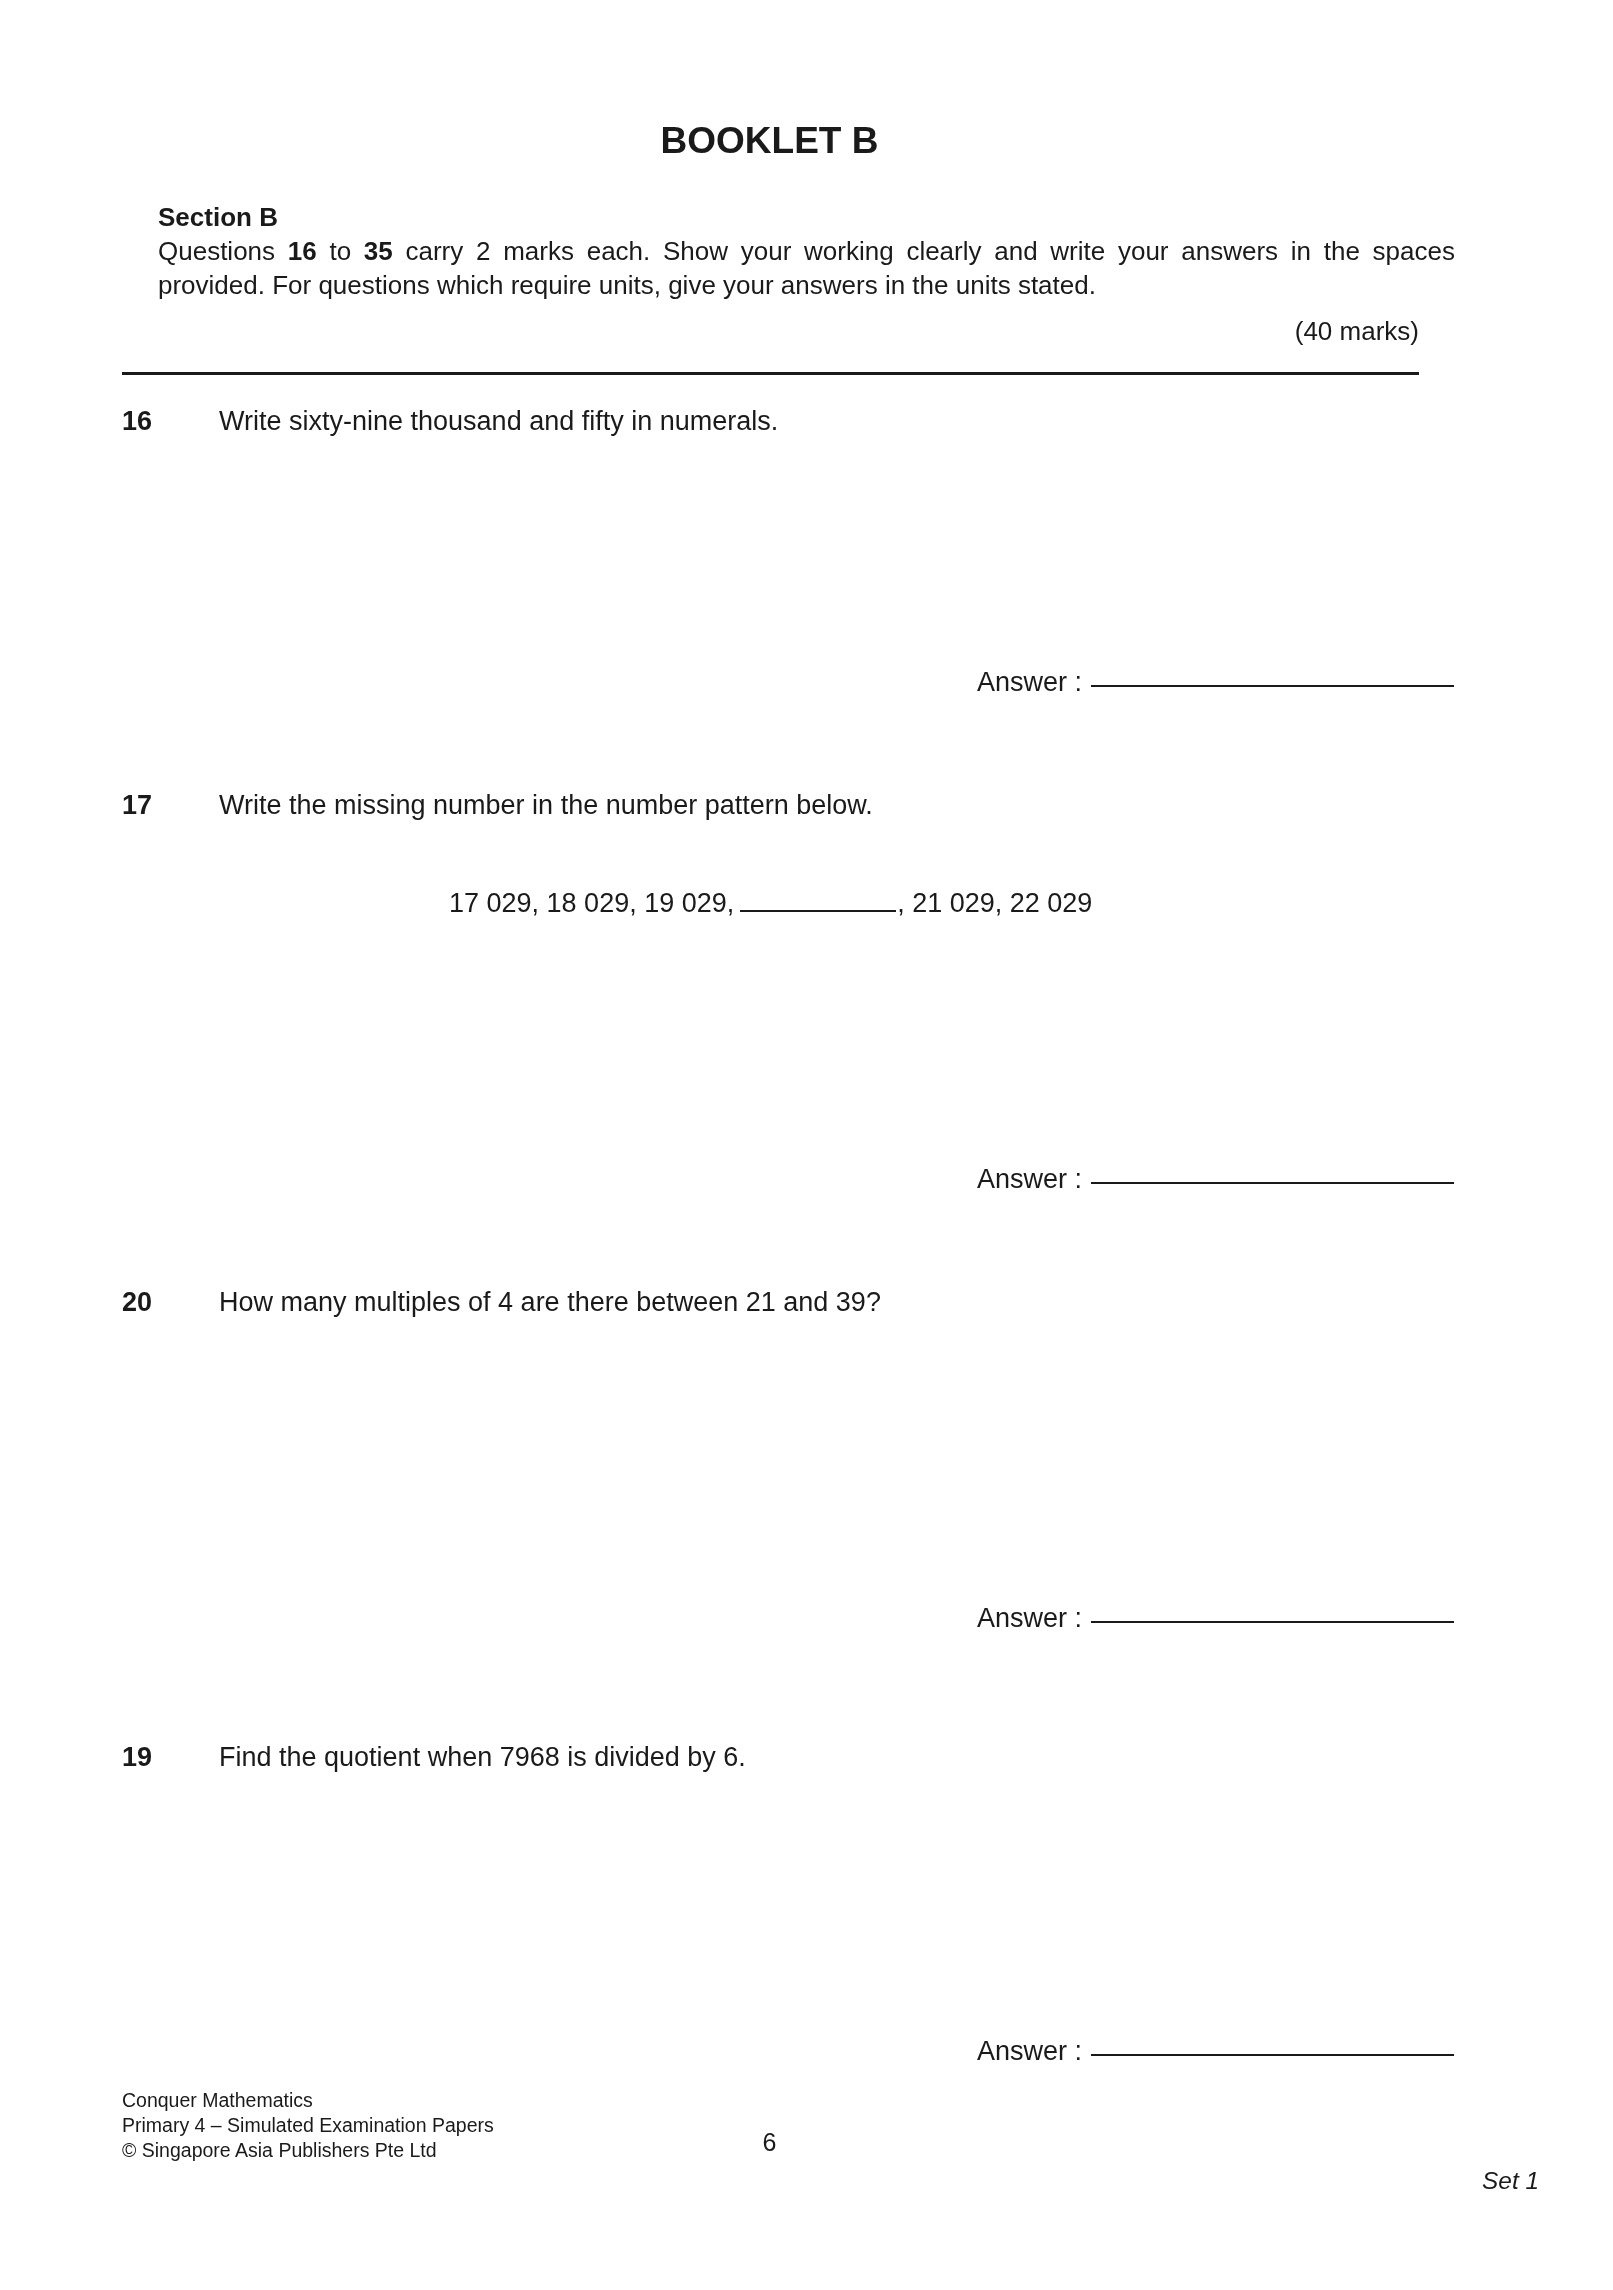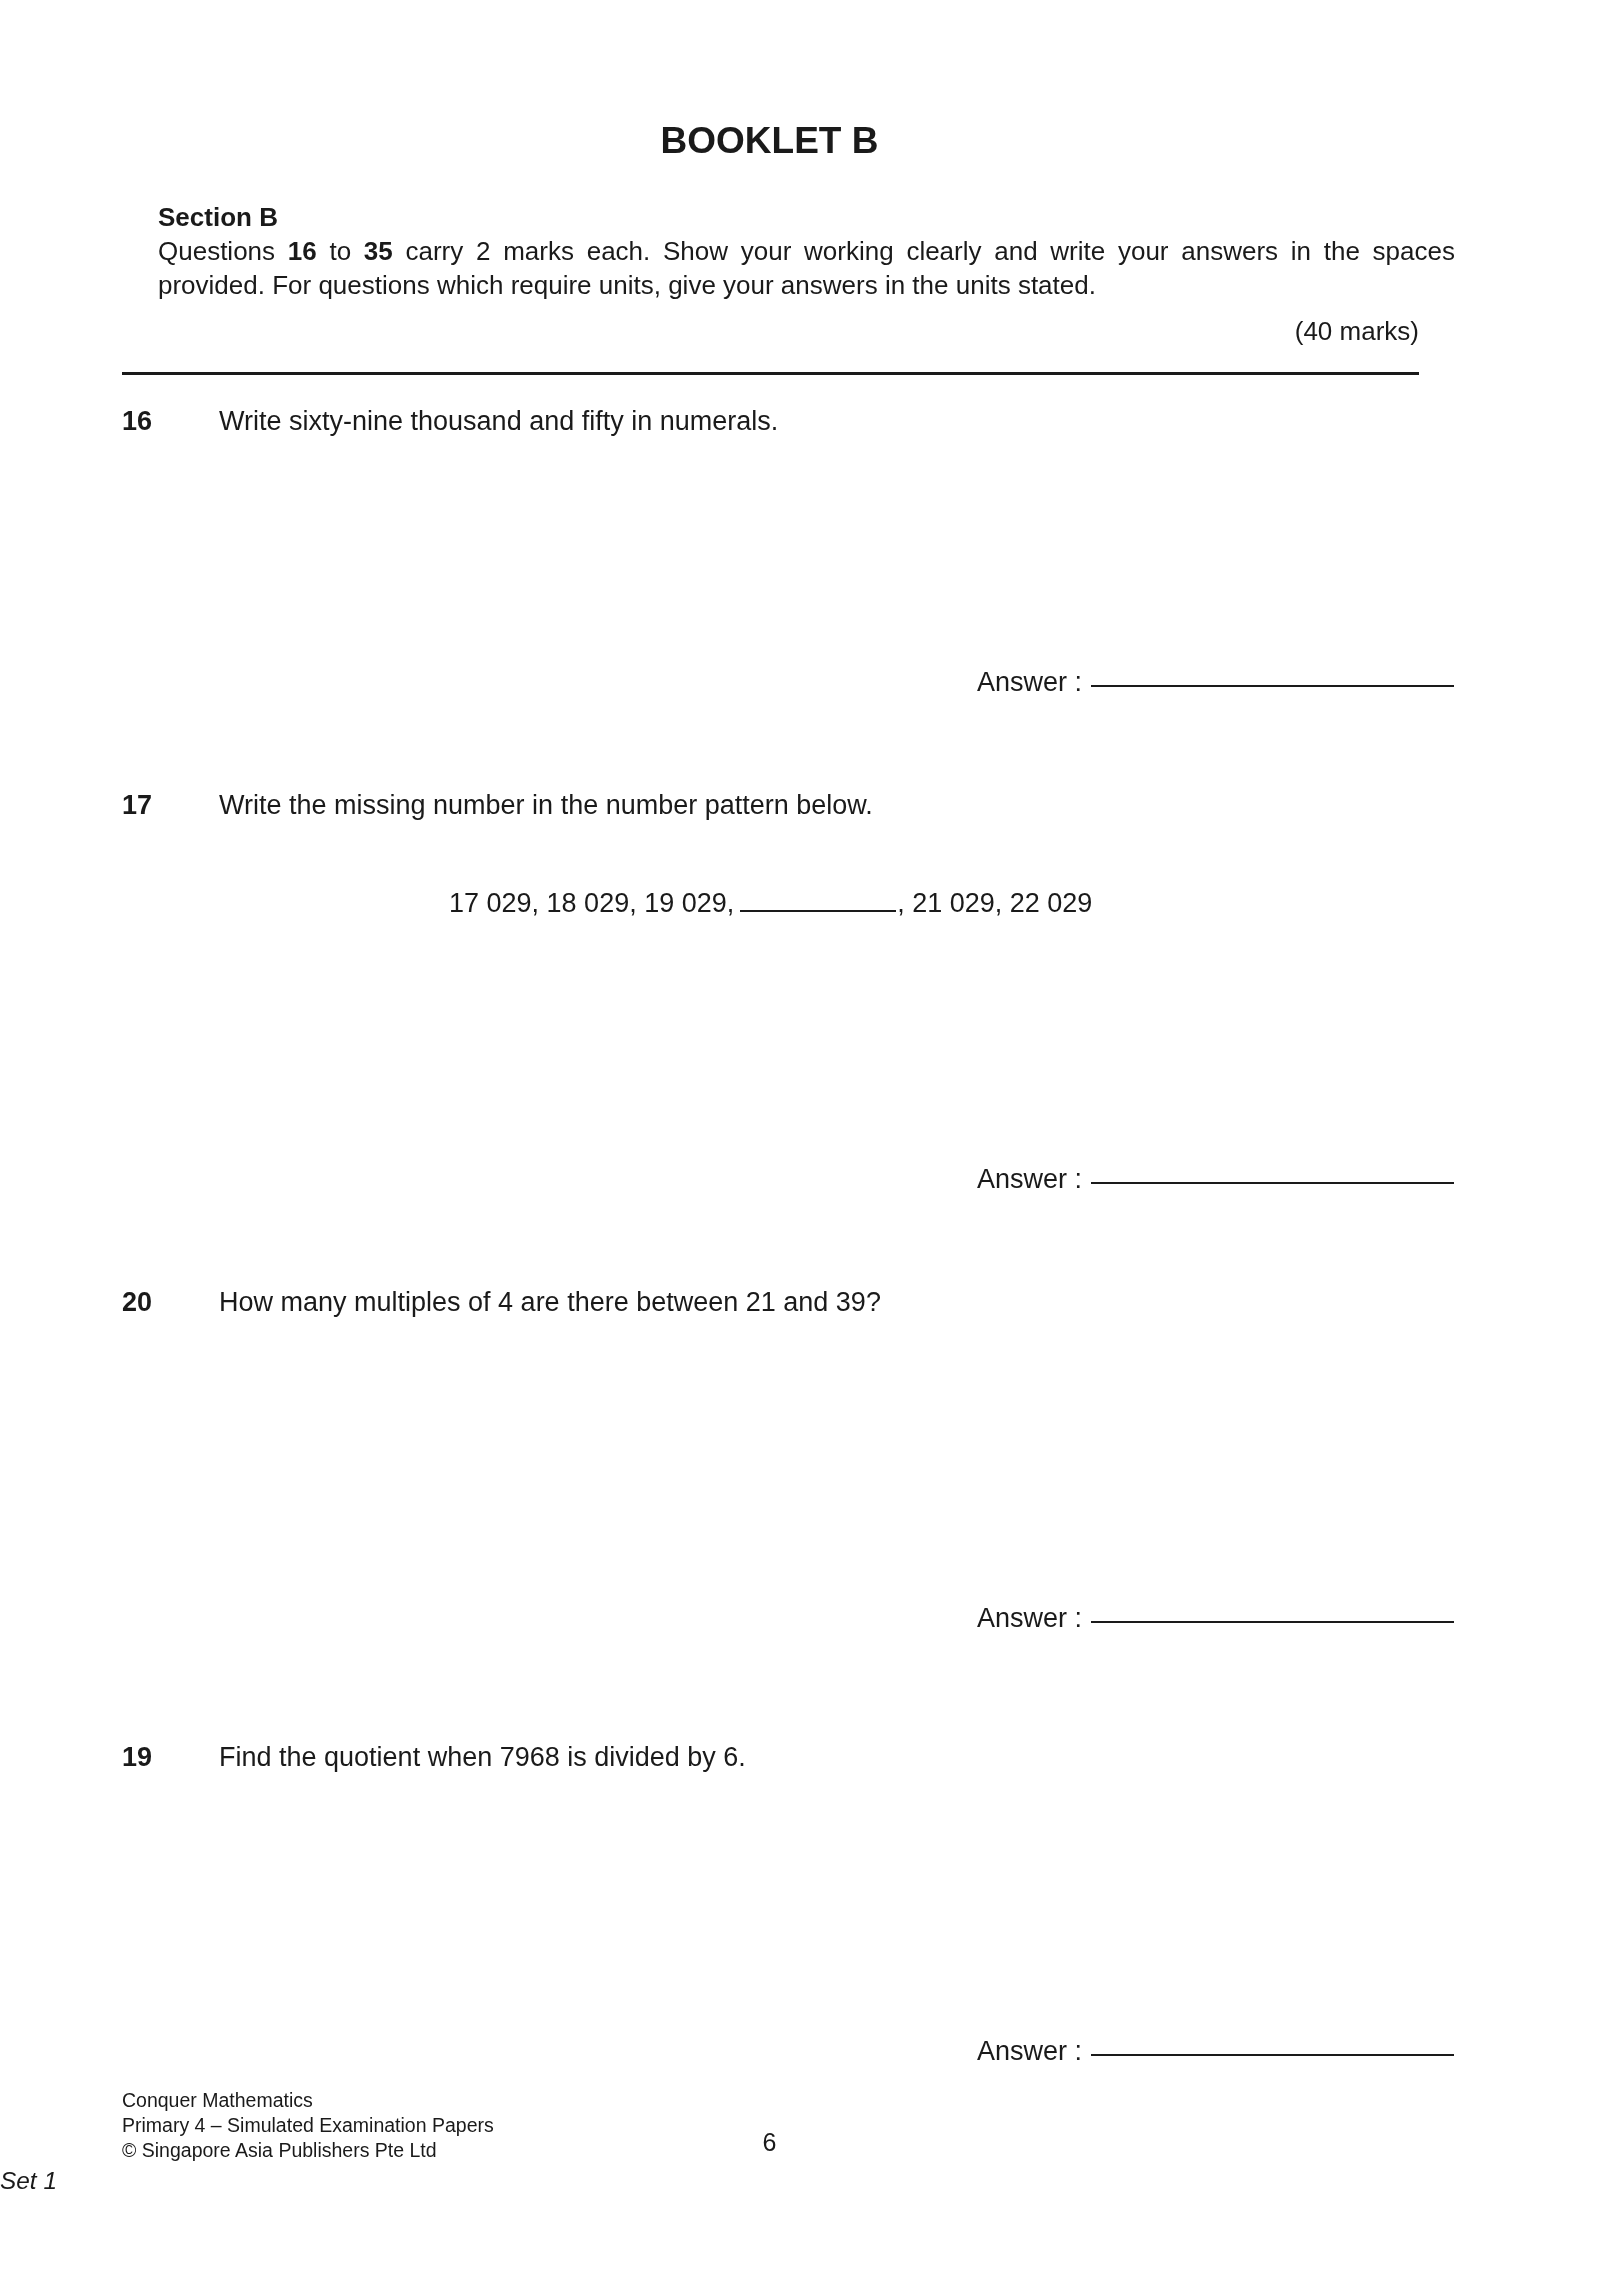--- a/index.html
+++ b/index.html
@@ -114,21 +114,21 @@
     .page-num {
       left: 0; width: 1539px;
       top: 2127px;
       text-align: center;
       font-size: 25px;
       line-height: 31px;
     }
     .set-label {
       left: 0; width: 1539px;
       top: 2166px;
-      text-align: left;
+      text-align: right;
       font-size: 24.4px;
       line-height: 29px;
       font-style: italic;
     }
   </style>
 </head>
 <body>
 
 <div class="abs booklet-title">BOOKLET B</div>
 

